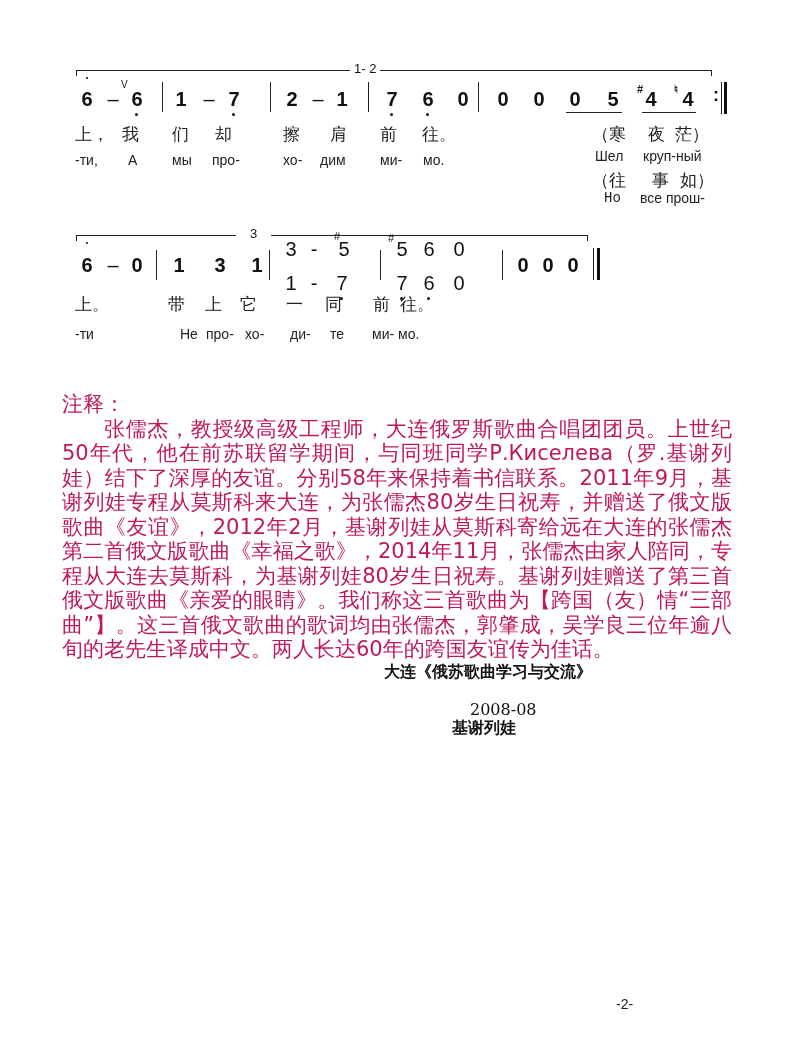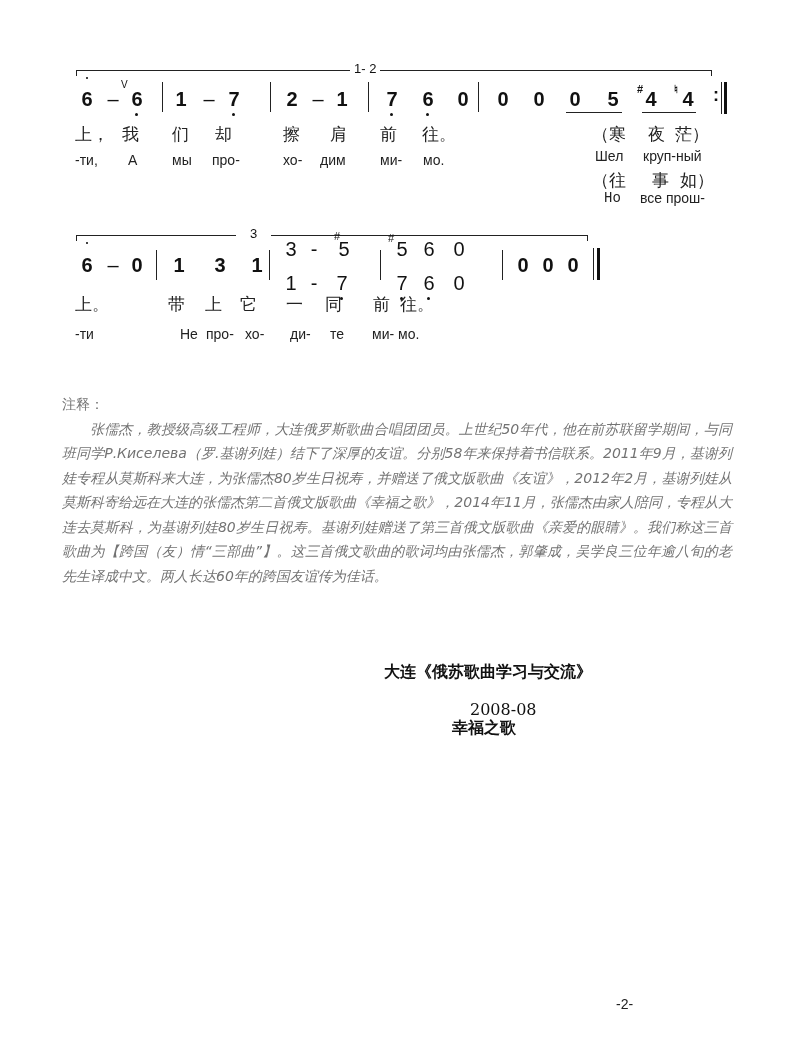--- a/index.html
+++ b/index.html
@@ -11,21 +11,21 @@
   .note { position:absolute; font-family:"Liberation Sans", sans-serif; font-weight:bold; font-size:20px; line-height:22px; text-align:center; width:18px; }
   .note.light { font-weight:normal; }
   .dot-below::after { content:""; position:absolute; left:7px; bottom:-6px; width:3px; height:3px; border-radius:50%; background:#111; }
   .acc { position:absolute; font-size:11px; font-family:"Liberation Sans", sans-serif; font-weight:bold; }
   .barline { position:absolute; width:0; border-left:1.3px solid #222; }
   .dbar-thin { position:absolute; width:0; border-left:1.3px solid #222; }
   .dbar-thick { position:absolute; width:3px; background:#111; }
   .underline { position:absolute; height:0; border-top:1.3px solid #222; }
   .lyric-zh { position:absolute; font-family:"DejaVu Sans", sans-serif; font-size:17px; line-height:20px; color:#222; }
   .lyric-ru { position:absolute; font-family:"Liberation Sans", sans-serif; font-size:14px; line-height:16px; color:#222; }
-  .notes-block { position:absolute; left:62px; top:392px; width:670px; font-family:"DejaVu Sans", sans-serif; font-size:14px; line-height:24.5px; color:#737373; }
+  .notes-block { position:absolute; left:62px; top:392px; width:670px; font-family:"DejaVu Sans", sans-serif; font-size:21px; line-height:24.5px; color:#be185d; }
   .notes-block p { margin:0; }
   .notes-block .indent { text-indent:2em; }
   .sig { position:absolute; font-family:"DejaVu Serif", serif; font-weight:bold; font-size:16px; line-height:20px; color:#111; white-space:nowrap; }
   .page-num { position:absolute; left:616px; top:996px; font-family:"Liberation Sans", sans-serif; font-size:14px; color:#222; }
   .breath { position:absolute; font-size:10px; font-family:"Liberation Sans", sans-serif; }
 </style>
 </head>
 <body>
 
 <div>
@@ -157,20 +157,20 @@
   <div class="lyric-ru" style="left:206px; top:326px;">про-</div>
   <div class="lyric-ru" style="left:245px; top:326px;">хо-</div>
   <div class="lyric-ru" style="left:290px; top:326px;">ди-</div>
   <div class="lyric-ru" style="left:330px; top:326px;">те</div>
   <div class="lyric-ru" style="left:372px; top:326px;">ми-</div>
   <div class="lyric-ru" style="left:398px; top:326px;">мо.</div>
 </div>
 
 <div class="notes-block">
   <p>注释：</p>
-  <p class="indent" style="text-align:justify;font-style:italic;">张儒杰，教授级高级工程师，大连俄罗斯歌曲合唱团团员。上世纪50年代，他在前苏联留学期间，与同班同学Р.Киселева（罗.基谢列娃）结下了深厚的友谊。分别58年来保持着书信联系。2011年9月，基谢列娃专程从莫斯科来大连，为张儒杰80岁生日祝寿，并赠送了俄文版歌曲《友谊》，2012年2月，基谢列娃从莫斯科寄给远在大连的张儒杰第二首俄文版歌曲《幸福之歌》，2014年11月，张儒杰由家人陪同，专程从大连去莫斯科，为基谢列娃80岁生日祝寿。基谢列娃赠送了第三首俄文版歌曲《亲爱的眼睛》。我们称这三首歌曲为【跨国（友）情“三部曲”】。这三首俄文歌曲的歌词均由张儒杰，郭肇成，吴学良三位年逾八旬的老先生译成中文。两人长达60年的跨国友谊传为佳话。</p>
+  <p class="indent" style="text-align:justify;">张儒杰，教授级高级工程师，大连俄罗斯歌曲合唱团团员。上世纪50年代，他在前苏联留学期间，与同班同学Р.Киселева（罗.基谢列娃）结下了深厚的友谊。分别58年来保持着书信联系。2011年9月，基谢列娃专程从莫斯科来大连，为张儒杰80岁生日祝寿，并赠送了俄文版歌曲《友谊》，2012年2月，基谢列娃从莫斯科寄给远在大连的张儒杰第二首俄文版歌曲《幸福之歌》，2014年11月，张儒杰由家人陪同，专程从大连去莫斯科，为基谢列娃80岁生日祝寿。基谢列娃赠送了第三首俄文版歌曲《亲爱的眼睛》。我们称这三首歌曲为【跨国（友）情“三部曲”】。这三首俄文歌曲的歌词均由张儒杰，郭肇成，吴学良三位年逾八旬的老先生译成中文。两人长达60年的跨国友谊传为佳话。</p>
 </div>
 
 <div class="sig" style="left:384px; top:662px;">大连《俄苏歌曲学习与交流》</div>
 <div class="sig" style="left:470px; top:700px; font-weight:normal;">2008-08</div>
-<div class="sig" style="left:452px; top:718px;">幸福之歌</div>
+<div class="sig" style="left:452px; top:718px;">基谢列娃</div>
 
 <div class="page-num">-2-</div>
 
 </body></html>

